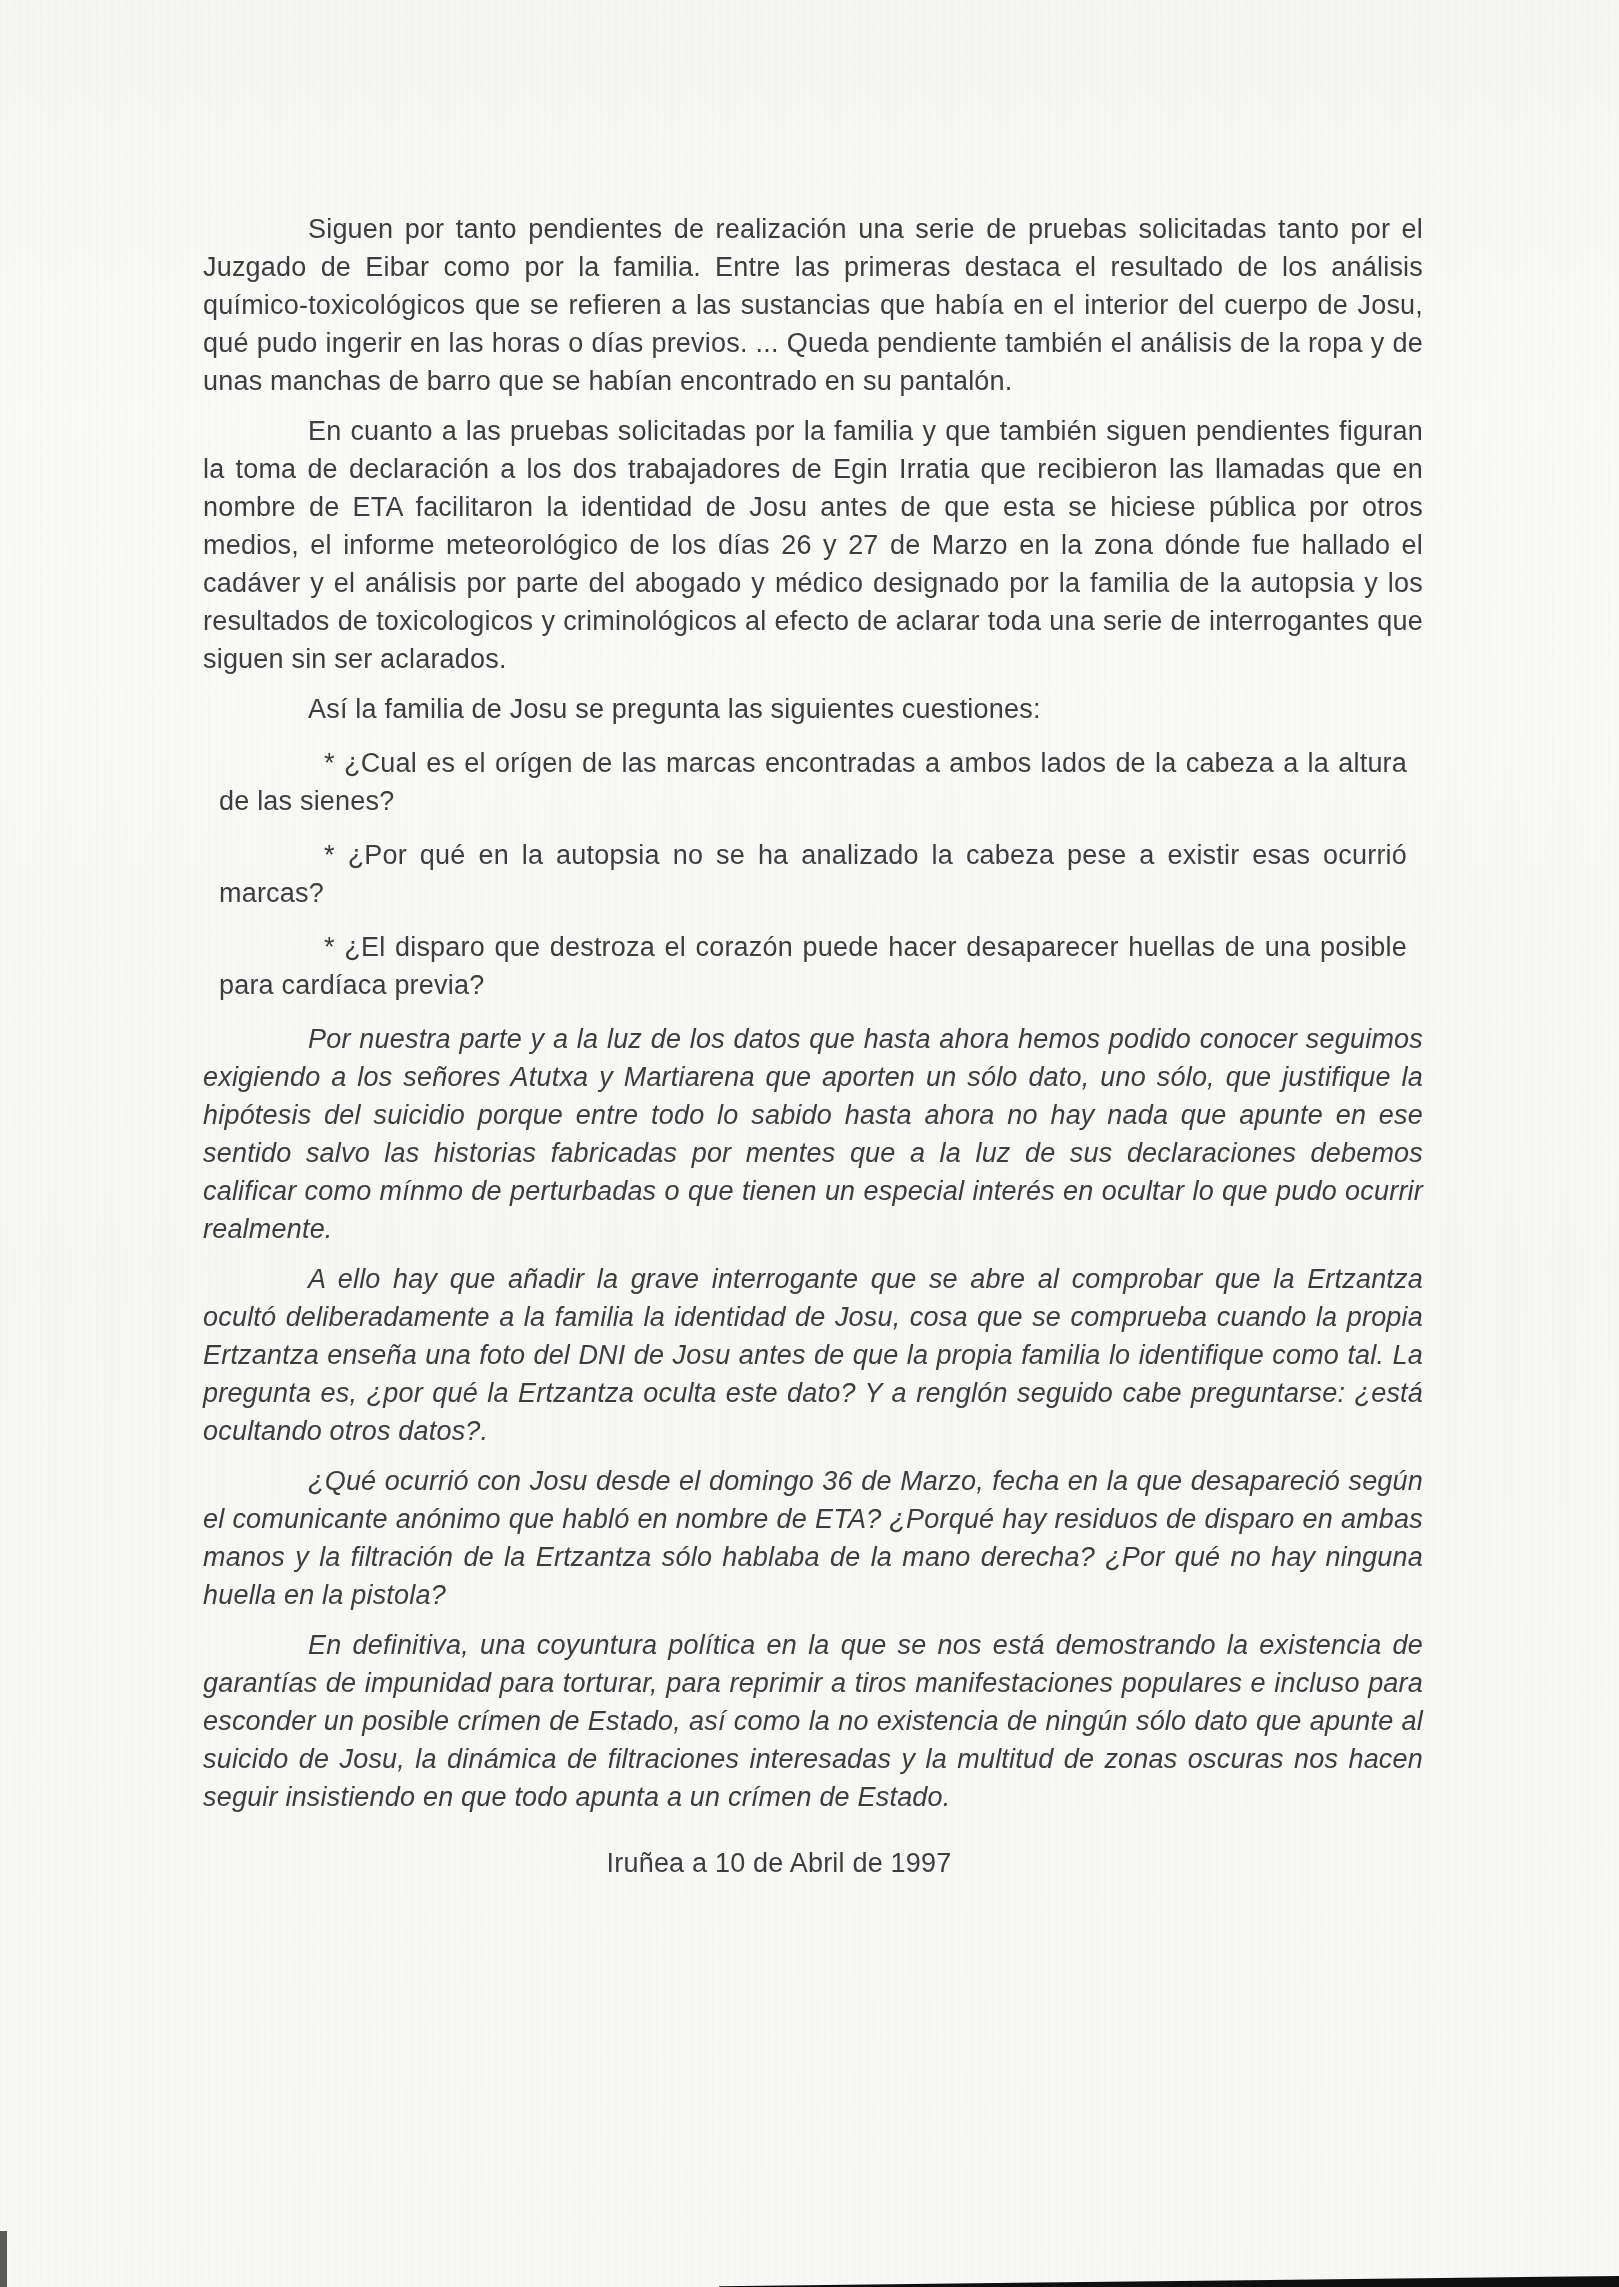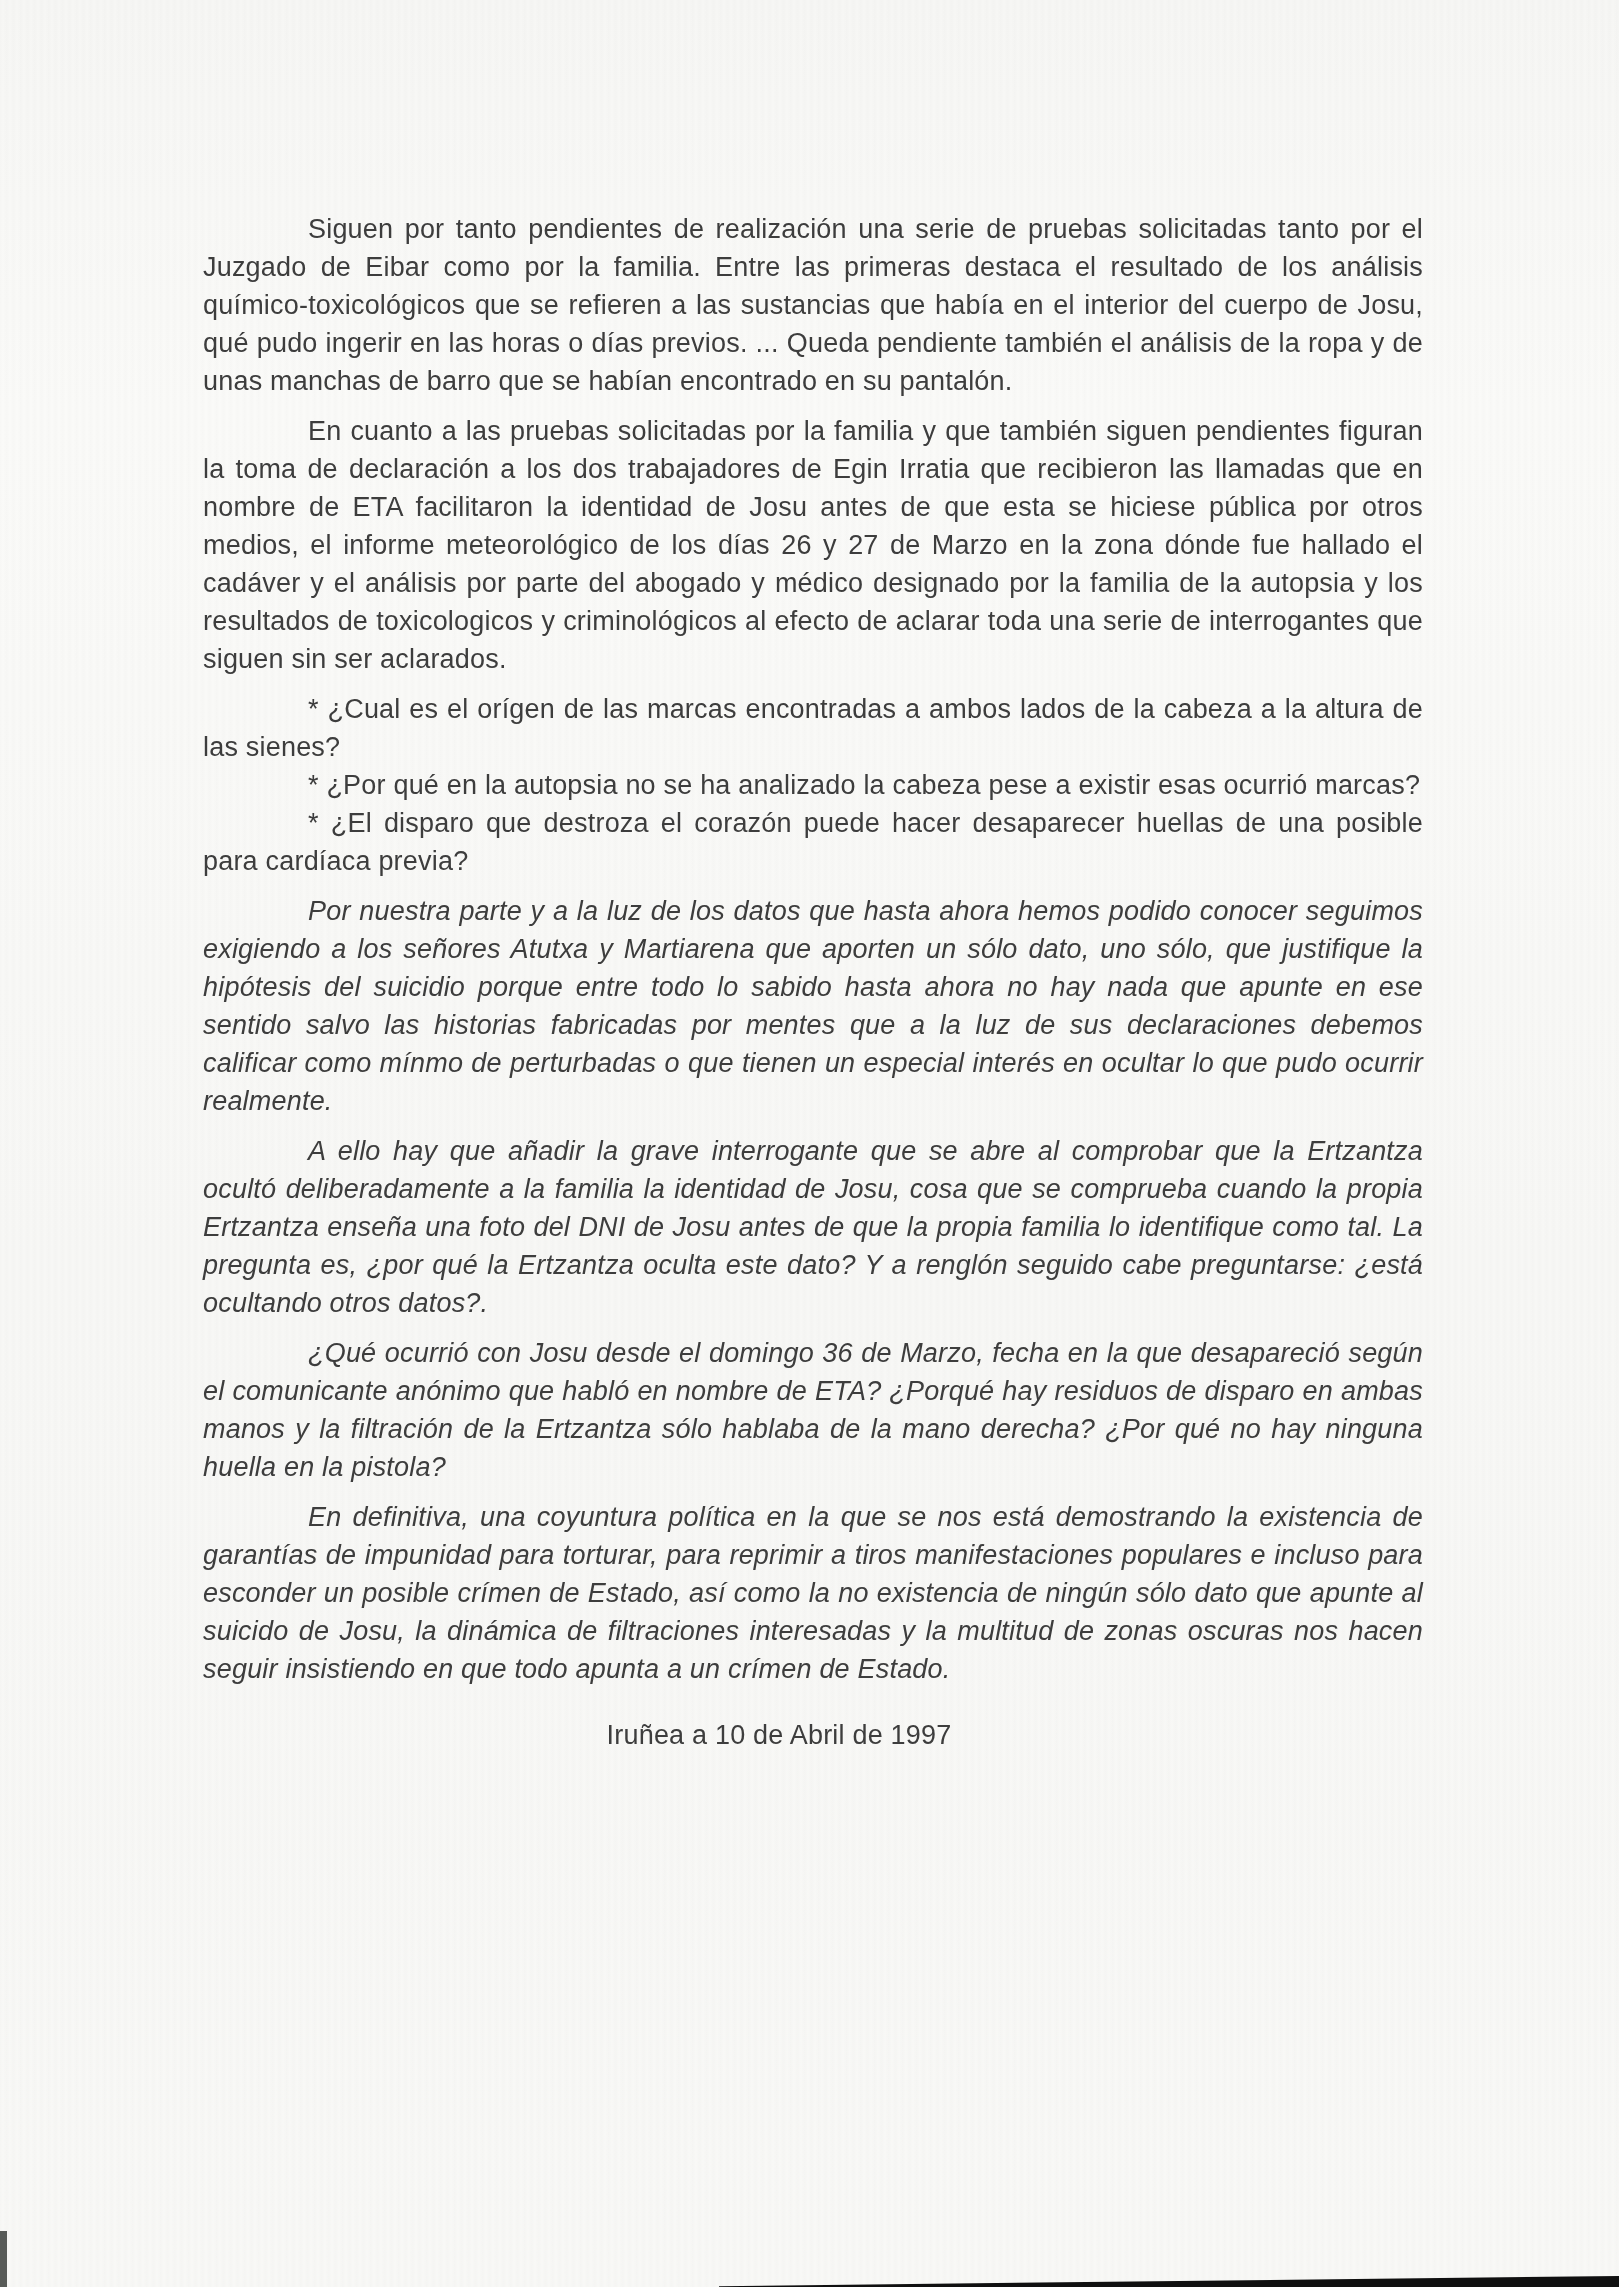--- a/index.html
+++ b/index.html
@@ -30,21 +30,21 @@
     letter-spacing: 0.2px;
   }
   .para {
     margin: 0 0 12px 0;
     text-indent: 105px;
   }
   .q-block {
     margin: 0 0 12px 0;
   }
   .q {
-    margin: 0;
+    margin: 16px;
     text-indent: 105px;
   }
   .ital {
     font-style: italic;
   }
   .boldq {
     font-weight: 700;
     font-style: italic;
   }
   .dateline {
@@ -76,20 +76,21 @@
 </head>
 <body>
 
 <div class="page">
   <div class="body-text">
 
     <p class="para">Siguen por tanto pendientes de realización una serie de pruebas solicitadas tanto por el Juzgado de Eibar como por la familia. Entre las primeras destaca el resultado de los análisis químico-toxicológicos que se refieren a las sustancias que había en el interior del cuerpo de Josu, qué pudo ingerir en las horas o días previos. ... Queda pendiente también el análisis de la ropa y de unas manchas de barro que se habían encontrado en su pantalón.</p>
 
     <p class="para">En cuanto a las pruebas solicitadas por la familia y que también siguen pendientes figuran la toma de declaración a los dos trabajadores de Egin Irratia que recibieron las llamadas que en nombre de ETA facilitaron la identidad de Josu antes de que esta se hiciese pública por otros medios, el informe meteorológico de los días 26 y 27 de Marzo en la zona dónde fue hallado el cadáver y el análisis por parte del abogado y médico designado por la familia de la autopsia y los resultados de toxicologicos y criminológicos al efecto de aclarar toda una serie de interrogantes que siguen sin ser aclarados.</p>
 
+    <p class="para">Así la familia de Josu se pregunta las siguientes cuestiones:</p>
 
     <div class="q-block">
       <p class="q">* ¿Cual es el orígen de las marcas encontradas a ambos lados de la cabeza a la altura de las sienes?</p>
       <p class="q">* ¿Por qué en la autopsia no se ha analizado la cabeza pese a existir esas ocurrió marcas?</p>
       <p class="q">* ¿El disparo que destroza el corazón puede hacer desaparecer huellas de una posible para cardíaca previa?</p>
     </div>
 
     <p class="para ital">Por nuestra parte y a la luz de los datos que hasta ahora hemos podido conocer seguimos exigiendo a los señores Atutxa y Martiarena que aporten un sólo dato, uno sólo, que justifique la hipótesis del suicidio porque entre todo lo sabido hasta ahora no hay nada que apunte en ese sentido salvo las historias fabricadas por mentes que a la luz de sus declaraciones debemos calificar como mínmo de perturbadas o que tienen un especial interés en ocultar lo que pudo ocurrir realmente.</p>
 
 

